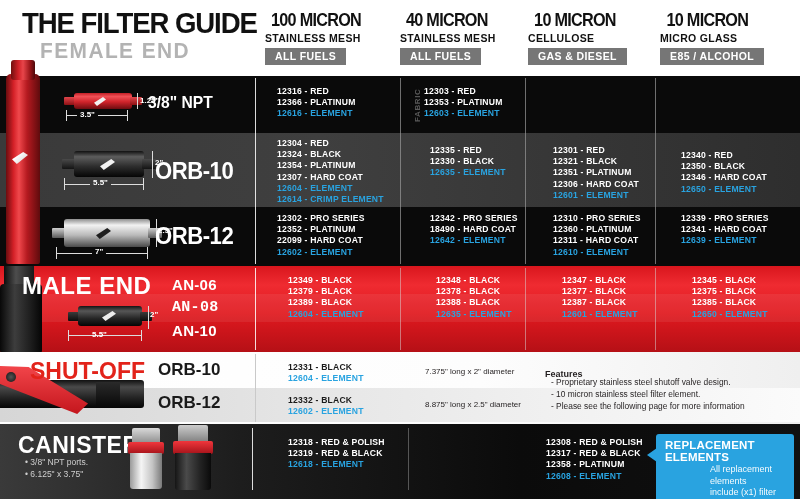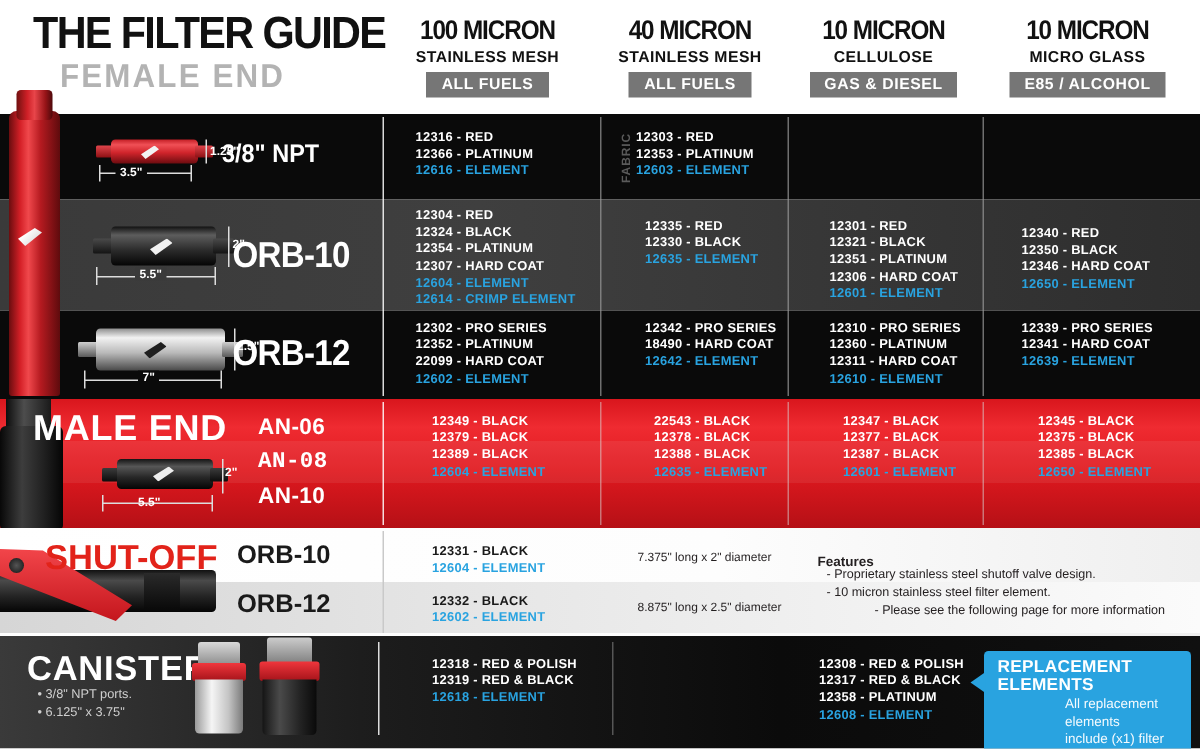--- a/index.html
+++ b/index.html
@@ -18,21 +18,21 @@
     font-size:30px; font-weight:bold; letter-spacing:-1.2px;
     color:#111; font-family:"Liberation Sans Narrow","Liberation Sans",sans-serif;
     transform:scaleX(0.92); transform-origin:left center;
   }
   .title-sub {
     position:absolute; left:40px; top:38px;
     font-size:22px; font-weight:bold; letter-spacing:1.5px;
     color:#b3b3b3;
     transform:scaleX(0.95); transform-origin:left center;
   }
-  .colhead { position:absolute; top:10px; text-align:center; }
+  .colhead { position:absolute; top:10px; text-align:left; }
   .colhead .micron {
     font-size:18px; font-weight:bold; color:#111; letter-spacing:-0.8px;
     font-family:"Liberation Sans Narrow","Liberation Sans",sans-serif;
     transform:scaleX(0.9); display:block;
   }
   .colhead .media {
     font-size:10.5px; font-weight:bold; color:#111; letter-spacing:0.3px;
     margin-top:1px; display:block;
   }
   .colhead .fuel {
@@ -297,21 +297,21 @@
   <div class="vdiv" style="left:525px;top:268px;height:82px;opacity:.5;"></div>
   <div class="vdiv" style="left:655px;top:268px;height:82px;opacity:.5;"></div>
 
   <div class="cell" style="left:288px;top:275px;line-height:23px;">
       <div class="pn dark">12349 - BLACK</div>
       <div class="pn dark">12379 - BLACK</div>
       <div class="pn dark">12389 - BLACK</div>
       <div class="pn el">12604 - ELEMENT</div>
     </div>
   <div class="cell" style="left:436px;top:275px;line-height:23px;">
-      <div class="pn dark">22543 - BLACK</div>
+      <div class="pn dark">12348 - BLACK</div>
       <div class="pn dark">12378 - BLACK</div>
       <div class="pn dark">12388 - BLACK</div>
       <div class="pn el">12635 - ELEMENT</div>
     </div>
   <div class="cell" style="left:562px;top:275px;line-height:23px;">
       <div class="pn dark">12347 - BLACK</div>
       <div class="pn dark">12377 - BLACK</div>
       <div class="pn dark">12387 - BLACK</div>
       <div class="pn el">12601 - ELEMENT</div>
     </div>
@@ -352,21 +352,21 @@
       <div class="pn blk">12332 - BLACK</div>
       <div class="pn el">12602 - ELEMENT</div>
     </div>
 
   <div class="dimtxt" style="left:425px;top:367px;">7.375" long x 2" diameter</div>
   <div class="dimtxt" style="left:425px;top:400px;">8.875" long x 2.5" diameter</div>
 
   <div class="feat-title" style="left:545px;top:369px;">Features</div>
   <div class="feat-line" style="left:551px;top:377px;">- Proprietary stainless steel shutoff valve design.</div>
   <div class="feat-line" style="left:551px;top:389px;">- 10 micron stainless steel filter element.</div>
-  <div class="feat-line" style="left:551px;top:401px;margin-left:32px;">- Please see the following page for more information</div>
+  <div class="feat-line" style="left:551px;top:401px;">- Please see the following page for more information</div>
 
   <div class="band" style="top:424px;height:75px;background:linear-gradient(90deg,#3a3a3a 0%,#1d1d1d 30%,#0b0b0b 65%,#101010 100%);"></div>
 
   <div class="sectlbl" style="left:18px;top:432px;font-size:23px;color:#ffffff;letter-spacing:0.5px;">CANISTER</div>
   <div class="dimtxt" style="left:25px;top:457px;color:#cfcfcf;font-size:8.5px;">• 3/8" NPT ports.</div>
   <div class="dimtxt" style="left:25px;top:469px;color:#cfcfcf;font-size:8.5px;">• 6.125" x 3.75"</div>
 
   <div class="canister" style="left:126px;top:428px;width:40px;height:62px;">
     <div style="position:absolute;left:6px;top:0;width:28px;height:16px;border-radius:2px;
       background:linear-gradient(180deg,#d9d9d9,#8a8a8a);"></div>

